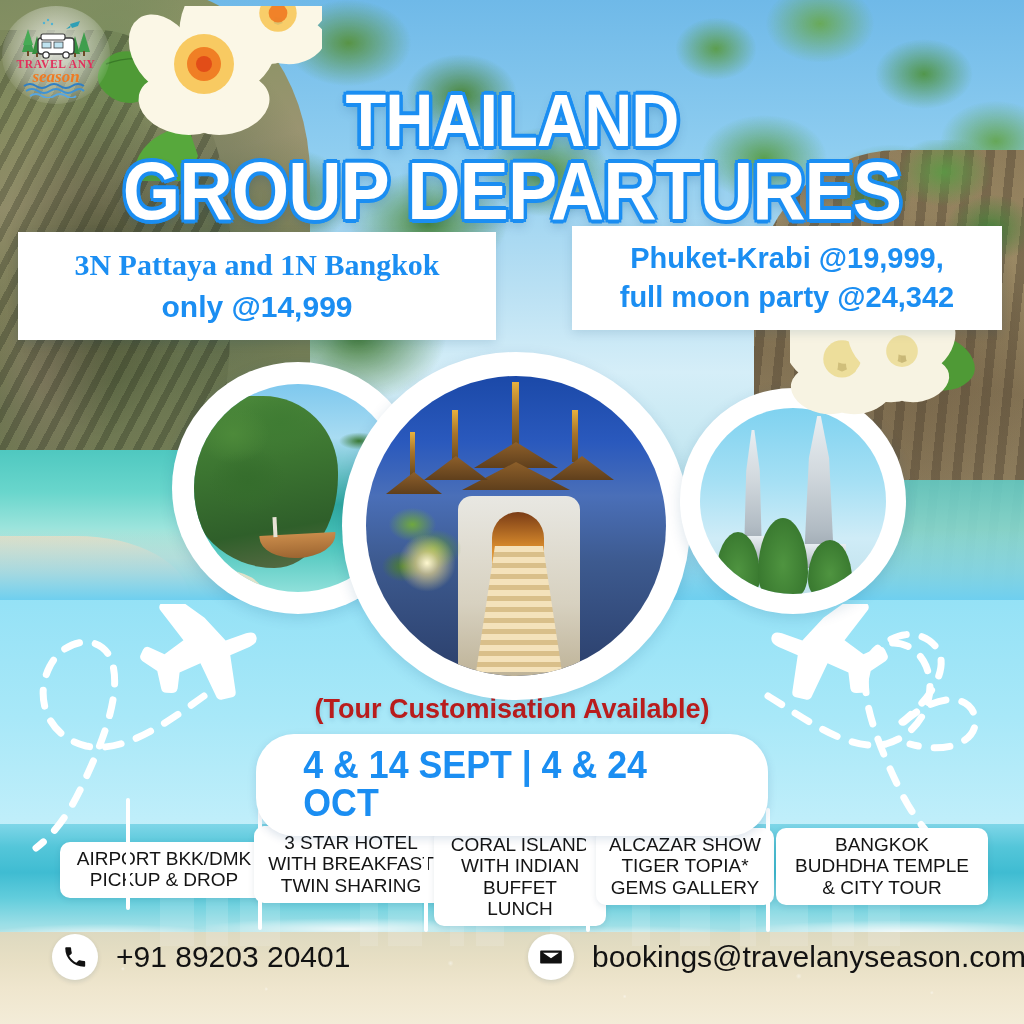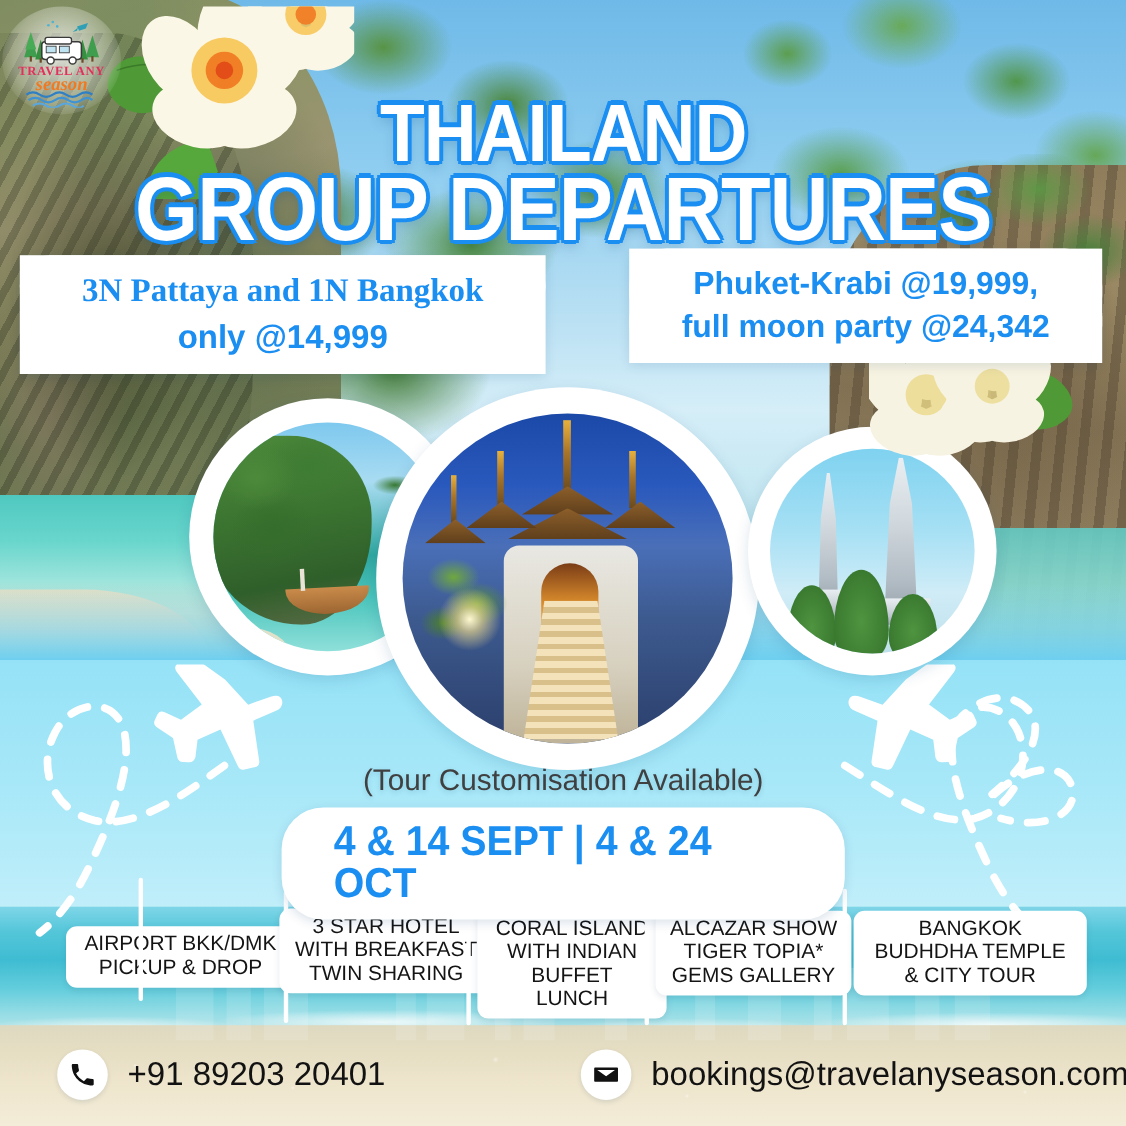--- a/index.html
+++ b/index.html
@@ -295,21 +295,21 @@
   }
 
   
   .deco{position:absolute;z-index:20;}
   .deco-left{left:28px;top:604px;}
   .deco-right{left:690px;top:604px;}
 
   
   .tour-note{
     position:absolute;left:0;top:694px;width:1024px;text-align:center;z-index:30;
-    color:#404040;font-size:27px;font-weight:400;
+    color:#b91c1c;font-size:27px;font-weight:700;
     text-shadow:0 2px 5px rgba(0,80,120,.18);
   }
   .date-pill{
     position:absolute;left:50%;transform:translateX(-50%);top:734px;z-index:32;
     background:#ffffff;border-radius:38px;padding:12px 34px 14px 34px;
     box-shadow:0 3px 10px rgba(0,60,110,.14);
   }
   .date-pill span{
     display:block;color:#1b8ef2;font-weight:700;font-size:38px;line-height:1;
     letter-spacing:0px;transform:scaleX(.94);
@@ -324,21 +324,21 @@
     padding:6px 12px 7px 12px;text-align:center;
     color:#141414;font-size:19px;line-height:1.12;font-weight:400;
     box-shadow:0 2px 6px rgba(0,50,90,.10);
   }
   .divider{
     position:absolute;width:4px;background:#ffffff;border-radius:3px;z-index:29;
   }
 
   
   .contact{
-    position:absolute;left:0;bottom:10px;width:1024px;height:60px;z-index:40;
+    position:absolute;left:0;bottom:30px;width:1024px;height:60px;z-index:40;
   }
   .contact-item{position:absolute;display:flex;align-items:center;gap:18px;}
   .cicon{
     width:46px;height:46px;border-radius:50%;background:#ffffff;
     display:flex;align-items:center;justify-content:center;flex:0 0 auto;
     box-shadow:0 2px 5px rgba(0,50,80,.12);
   }
   .ctext{
     font-size:30px;color:#121212;font-weight:400;white-space:nowrap;
   }

